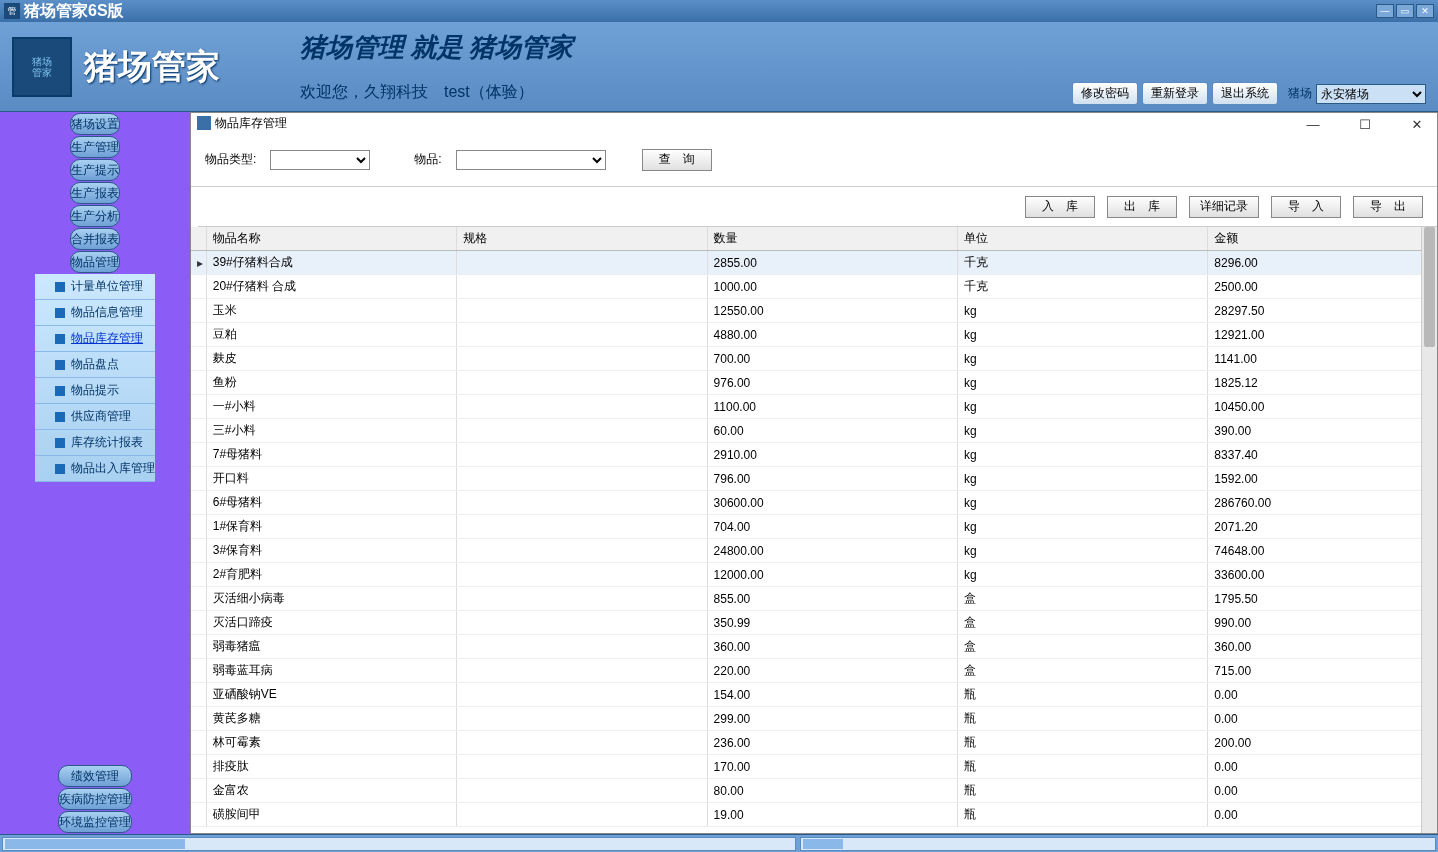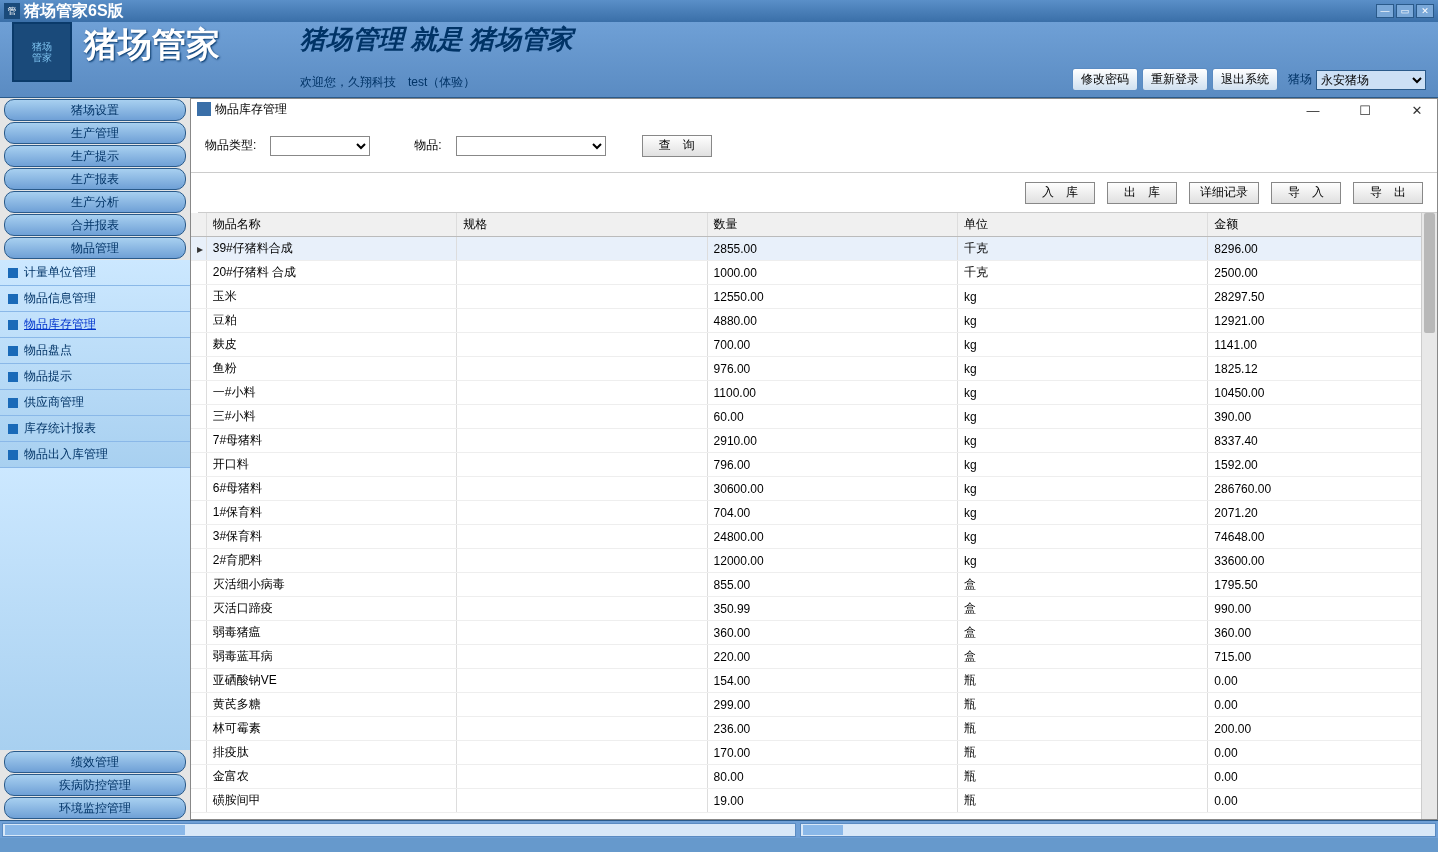--- a/index.html
+++ b/index.html
@@ -24,68 +24,70 @@
   width: 16px; height: 16px; background: #1a4a7a; margin-right: 4px;
   display:inline-flex;align-items:center;justify-content:center;font-size:9px;
 }
 .titlebar .title-text { flex: 1; font-weight: bold; font-size: 16px; }
 .titlebar .win-btns { display:flex; gap:2px; }
 .titlebar .win-btn {
   width:18px;height:14px;background:#7aa8d8;border:1px solid #2a5a8a;
   display:flex;align-items:center;justify-content:center;font-size:9px;cursor:pointer;
 }
 .header {
-  height: 76px;
+  height: 90px;
   background: linear-gradient(#6fa0d6, #5a8bc2);
   display: flex;
+  align-items: center;
   position: relative;
   border-bottom: 1px solid #2a5a8a;
 }
 .header .logo-box {
   width:60px;height:60px;background:#1a4a7a;margin:0 12px;border:2px solid #0a3a6a;
   display:flex;align-items:center;justify-content:center;color:#7fc3f0;font-size:10px;
   flex-direction:column;line-height:1.1;
 }
 .header .app-name {
   font-size: 34px; color: #fff; font-weight: bold;
   font-family: "KaiTi","STKaiti",serif; text-shadow: 1px 1px 2px #003366;
 }
 .header .slogan-block { margin-left:80px; }
 .header .slogan {
   font-size: 26px; color: #003366; font-family:"KaiTi","STKaiti",serif;
   font-style:italic;font-weight:bold;
 }
-.header .welcome { color: #003366; font-size: 12px; margin-top:17px; }
+.header .welcome { color: #003366; font-size: 16px; margin-top:17px; }
 .header-right {
   position:absolute; right:12px; bottom:6px; display:flex;align-items:center;gap:4px;
 }
 .hdr-btn {
   background: linear-gradient(#fff,#d0e0f0);border:1px solid #5a8bc2;
   padding:2px 8px;border-radius:3px;cursor:pointer;font-size:12px;
 }
 .hdr-label { color:#003366; margin-left:6px; }
 .hdr-select {
   background:#cce0f5;border:1px solid #2a5a8a;width:110px;height:20px;font-size:12px;
 }
 .main-area { display:flex; height: calc(852px - 112px - 18px); }
 .sidebar {
-  width: 190px; background:#e5e5e5; display:flex;flex-direction:column;
+  width: 190px; background:#8b5cf6; display:flex;flex-direction:column;
   position:relative;
+  align-items:center;
 }
 .sb-btn {
   height:22px;background:linear-gradient(#a8d0f0,#6fa0d6);
   border:1px solid #2a5a8a;border-radius:10px;margin:1px 4px;
   display:flex;align-items:center;justify-content:center;cursor:pointer;
   font-size:12px;color:#003366;
 }
 .sb-sub {
   background:linear-gradient(#cce8ff,#a8d0f0); flex-shrink:0;
 }
 .sb-sub-item {
-  height:26px;display:flex;align-items:center;padding-left:8px;cursor:pointer;
+  height:26px;display:flex;align-items:center;padding-left:20px;cursor:pointer;
   border-bottom:1px solid #8ab8e8;color:#003366;
 }
 .sb-sub-item .sq {
   width:10px;height:10px;background:#1a6ab8;margin-right:6px;display:inline-block;
 }
 .sb-sub-item.active { color:#0033cc; text-decoration:underline; }
 .sb-spacer { flex:1; background: linear-gradient(#cce8ff,#a8d0f0); }
 .content {
   flex:1; background:#fff; border:1px solid #888; position:relative;
   display:flex;flex-direction:column;

